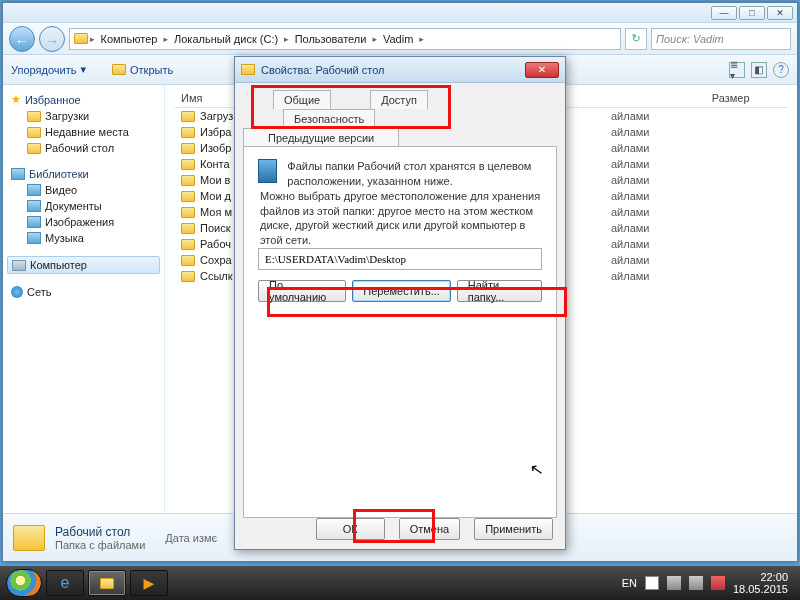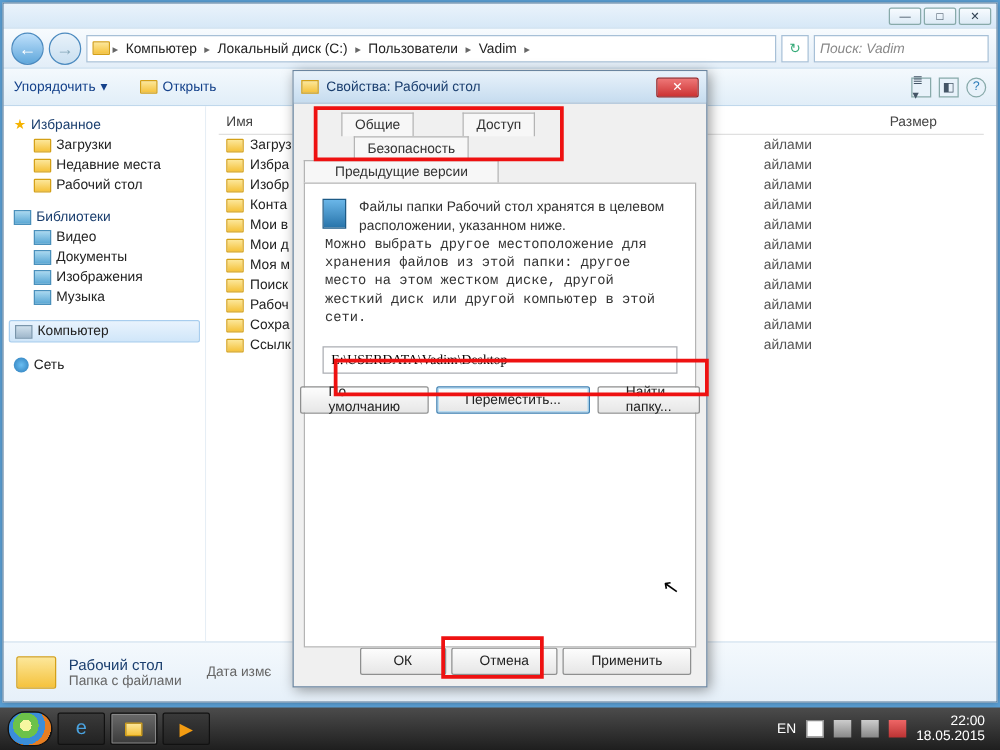--- a/index.html
+++ b/index.html
@@ -49,26 +49,26 @@
 .dlg-title .dttext { color:#1a3e6e;}
 .dlg-close { margin-left:auto; width:34px; height:16px; background:linear-gradient(#e77,#c33); border:1px solid #922; border-radius:2px; color:#fff; display:flex; align-items:center; justify-content:center; font-size:10px;}
 .dlg-body { padding:6px 8px; height:calc(100% - 26px - 40px); }
 .tabs-row { display:flex; flex-wrap:wrap; gap:0; }
 .tab { border:1px solid #b4b4b4; border-bottom:none; background:#fff; padding:3px 10px; margin-right:-1px; position:relative; top:1px;}
 .tab.back { background:#f7f7f7; color:#333;}
 .tab-pane { border:1px solid #b4b4b4; background:#fff; padding:12px 14px; height:372px; position:relative;}
 .desc1 { display:flex; gap:10px; align-items:flex-start; }
 .monitor { width:30px; height:24px; background:linear-gradient(#6ab6e8,#2874aa); border:1px solid #1c5a86;}
 .desc1 .txt { color:#333; line-height:1.35;}
-.desc2 { color:#333; line-height:1.35; margin-bottom:14px; padding-left:2px;font-family:Liberation Mono, monospace;}
+.desc2 { color:#333; line-height:1.35; padding-left:2px;}
 .path-input { width:100%; height:22px; border:1px solid #abadb3; background:#fff; padding:0 6px; display:flex; align-items:center; color:#000; font-family:Tahoma;}
 .btn-row { display:flex; gap:6px; margin-top:10px; justify-content:center;}
-.btn { height:22px; padding:0 22px; background:linear-gradient(#fdfdfd,#e6e6e6); border:1px solid #8e8f8f; border-radius:2px; display:flex; align-items:center; color:#222;}
+.btn { height:22px; padding:0 10px; background:linear-gradient(#fdfdfd,#e6e6e6); border:1px solid #8e8f8f; border-radius:2px; display:flex; align-items:center; color:#222;}
 .btn.primary { border:1px solid #3c7fb1; box-shadow:inset 0 0 0 1px #a8d8f5;}
-.dlg-footer { height:40px; display:flex; align-items:center; justify-content:flex-end; gap:4px; padding:0 12px;}
+.dlg-footer { height:40px; display:flex; align-items:center; justify-content:flex-end; gap:14px; padding:0 12px;}
 .red-box { position:absolute; border:3px solid #e11; pointer-events:none;}
 .cursor { position:absolute; top:460px; left:530px; font-size:16px; color:#000; transform:rotate(-10deg);}
 
 
 .taskbar { position:absolute; bottom:0; left:0; width:800px; height:34px; background:linear-gradient(#4c4c4c,#1e1e1e); display:flex; align-items:center; padding:0 6px; gap:4px;}
 .startbtn { width:36px; height:28px; border-radius:14px; background:radial-gradient(circle at 40% 40%, #f7f7a0 0 18%, #6cc24a 18% 40%, #3b8ed8 40% 60%, #e67e22 60% 80%, transparent 80%), #222; border:1px solid #111;}
 .tb-ico { width:38px; height:26px; background:linear-gradient(#3a3a3a,#222); border:1px solid #111; border-radius:2px; display:flex; align-items:center; justify-content:center;}
 .tb-ico.active { background:linear-gradient(#6a6a6a,#3a3a3a); box-shadow:inset 0 0 0 1px #888;}
 .tray { margin-left:auto; display:flex; align-items:center; gap:8px; color:#fff; padding-right:6px;}
 .tray .clock { text-align:right; line-height:1.1;}

